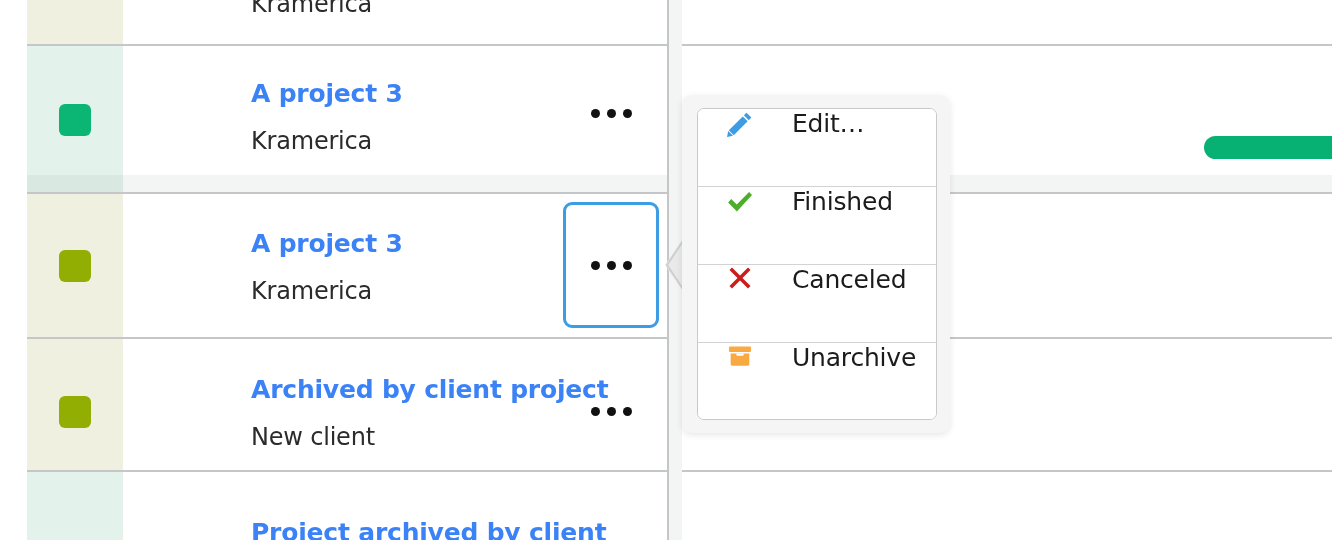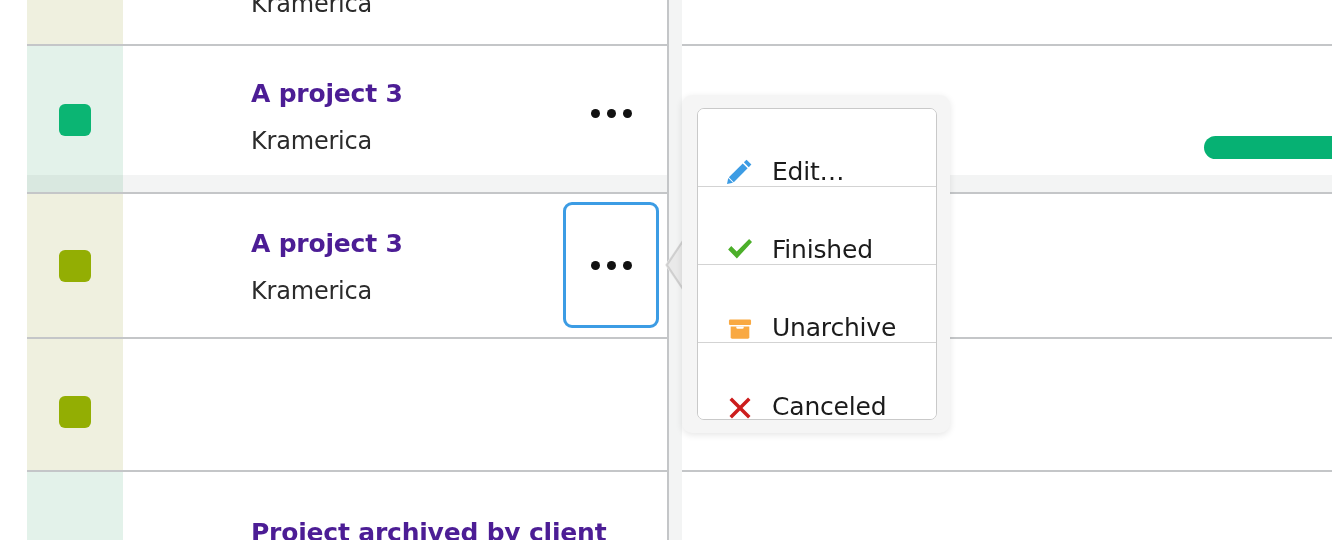--- a/index.html
+++ b/index.html
@@ -71,21 +71,21 @@
     width: 96px;
     height: 18px;
   }
   .gut-green { background: #d9e8e0; }
 
   .proj-title {
     position: absolute;
     left: 128px;
     font-size: 25px;
     font-weight: 700;
-    color: #4c1d95;
+    color: #3b82f6;
     letter-spacing: -0.2px;
     white-space: nowrap;
   }
   .proj-client {
     position: absolute;
     left: 128px;
     font-size: 24px;
     font-weight: 400;
     color: #2b2b2b;
     letter-spacing: -0.2px;
@@ -166,26 +166,27 @@
     height: 312px;
     background: #ffffff;
     border: 1px solid #c9c9c9;
     border-radius: 7px;
     box-sizing: border-box;
     overflow: hidden;
   }
   .menu-item {
     position: relative;
     display: flex;
-    align-items: flex-end;
+    align-items: flex-start;
     height: 78px;
     box-sizing: border-box;
     padding-left: 26px;
     background: #ffffff;
     border-bottom: 1px solid #d3d3d3;
+    gap: 20px;
   }
   .menu-item:last-child { border-bottom: none; }
   .menu-icon {
     width: 32px;
     display: flex;
     align-items: center;
     justify-content: center;
     flex: none;
   }
   .menu-label {
@@ -258,20 +259,31 @@
             <i></i>
           </span>
       </button>
     </div>
   </div>
   <div class="row-sep" style="top:337px;"></div>
 
   <div class="row" style="top:339px; height:131px;">
     <div class="row-swatchcol tint-olive">
       <div class="swatch" style="top:57px; background:#93ae03;"></div>
+    </div>
+    <div class="row-namecol">
+      <div class="proj-title" style="top:36px;">Archived by client project</div>
+      <div class="proj-client" style="top:84px;">New client</div>
+      <button class="dots-btn" style="left:460px; top:55px; width:56px; height:34px;">
+        <span class="dots">
+            <i></i>
+            <i></i>
+            <i></i>
+          </span>
+      </button>
     </div>
   </div>
   <div class="row-sep" style="top:470px;"></div>
 
   <div class="row" style="top:472px; height:84px;">
     <div class="row-swatchcol tint-green"></div>
     <div class="row-namecol">
       <div class="proj-title" style="top:46px;">Project archived by client</div>
     </div>
   </div>
@@ -303,33 +315,33 @@
           <svg width="30" height="30" viewBox="0 0 24 24">
             <path d="M2.5 12.3 L5.0 9.6 L9.4 14.0 L19.3 3.9 L21.6 6.3 L9.5 19.6 Z" fill="#4caf2a"></path>
           </svg>
         </span>
         <span class="menu-label">Finished</span>
       </div>
 
       <div class="menu-item">
         <span class="menu-icon">
           <svg width="26" height="26" viewBox="0 0 24 24">
+            <path d="M4.6 2.3 L12 9.7 L19.4 2.3 L21.7 4.6 L14.3 12 L21.7 19.4 L19.4 21.7 L12 14.3 L4.6 21.7 L2.3 19.4 L9.7 12 L2.3 4.6 Z" fill="#cc1d1d"></path>
+          </svg>
+        </span>
+        <span class="menu-label">Canceled</span>
+      </div>
+
+      <div class="menu-item">
+        <span class="menu-icon">
+          <svg width="26" height="26" viewBox="0 0 24 24">
             <rect x="1.8" y="3.2" width="20.4" height="5.0" rx="1.1" fill="#f9a942"></rect>
             <path d="M3.4 9.6 H20.6 V19.6 a1.3 1.3 0 0 1 -1.3 1.3 H4.7 a1.3 1.3 0 0 1 -1.3 -1.3 Z" fill="#f9a942"></path>
             <path d="M8.6 9.6 H15.4 V10.6 a1.1 1.1 0 0 1 -1.1 1.1 H9.7 a1.1 1.1 0 0 1 -1.1 -1.1 Z" fill="#ffffff"></path>
           </svg>
         </span>
         <span class="menu-label">Unarchive</span>
       </div>
 
-      <div class="menu-item">
-        <span class="menu-icon">
-          <svg width="26" height="26" viewBox="0 0 24 24">
-            <path d="M4.6 2.3 L12 9.7 L19.4 2.3 L21.7 4.6 L14.3 12 L21.7 19.4 L19.4 21.7 L12 14.3 L4.6 21.7 L2.3 19.4 L9.7 12 L2.3 4.6 Z" fill="#cc1d1d"></path>
-          </svg>
-        </span>
-        <span class="menu-label">Canceled</span>
-      </div>
-
     </div>
   </div>
 
 </div>
 
 </body></html>

